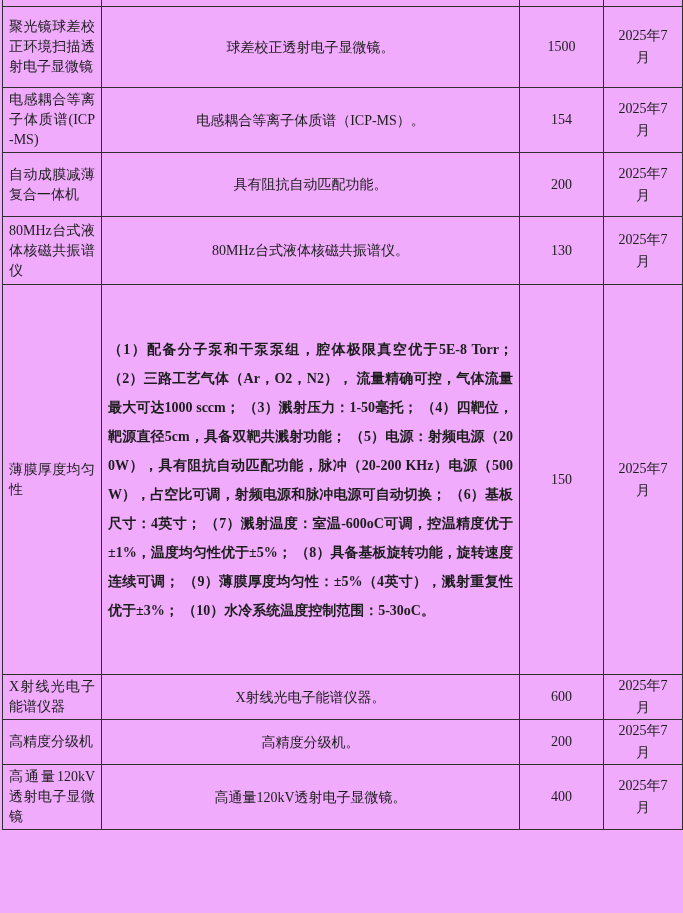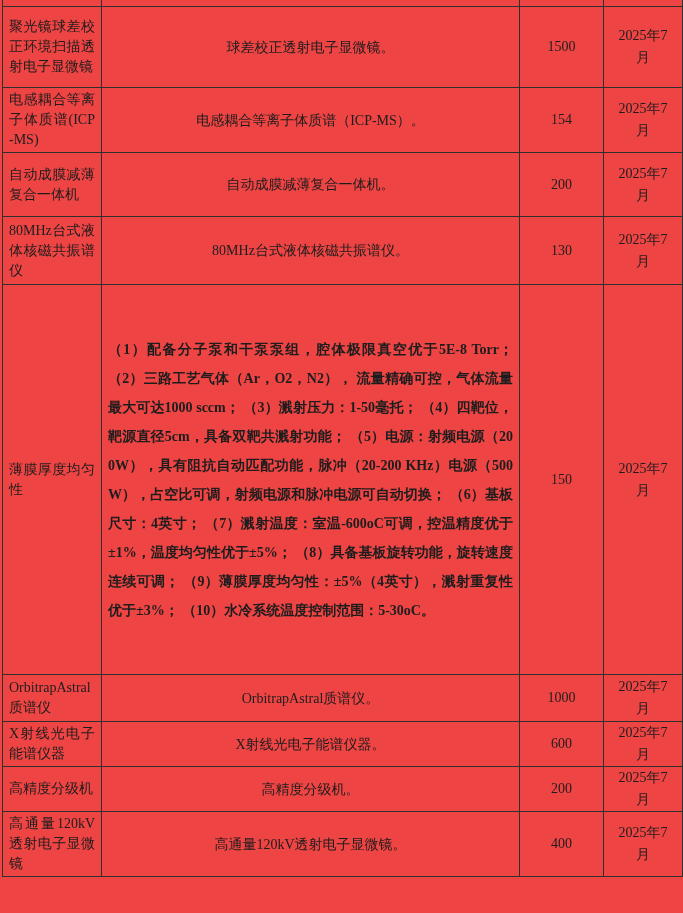--- a/index.html
+++ b/index.html
@@ -1,19 +1,19 @@
 <!DOCTYPE html>
 <html><head>
 <meta charset="utf-8">
 <style>
   html,body { margin:0; padding:0; background:#ffffff; }
   .page {
     position:relative;
     width:683px; height:913px;
-    background:#ef4444;
+    background:#f0abfc;
     overflow:hidden;
     font-family:"Liberation Serif","DejaVu Serif",serif;
     color:#1d1d1d;
   }
   table.doc-table {
     position:absolute; left:2px; top:0;
     border-collapse:collapse;
     table-layout:fixed;
     width:680px;
   }
@@ -81,45 +81,39 @@
 
     <tr style="height:65px">
       <td class="name-cell">电感耦合等离子体质谱(ICP-MS)</td>
       <td class="desc-cell">电感耦合等离子体质谱（ICP-MS）。</td>
       <td class="amount-cell">154</td>
       <td class="date-cell"><span class="date-wrap">2025年7月</span></td>
     </tr>
 
     <tr style="height:64px">
       <td class="name-cell">自动成膜减薄复合一体机</td>
-      <td class="desc-cell">自动成膜减薄复合一体机。</td>
+      <td class="desc-cell">具有阻抗自动匹配功能。</td>
       <td class="amount-cell">200</td>
       <td class="date-cell"><span class="date-wrap">2025年7月</span></td>
     </tr>
 
     <tr style="height:68px">
       <td class="name-cell">80MHz台式液体核磁共振谱仪</td>
       <td class="desc-cell">80MHz台式液体核磁共振谱仪。</td>
       <td class="amount-cell">130</td>
       <td class="date-cell"><span class="date-wrap">2025年7月</span></td>
     </tr>
 
     <tr style="height:390px">
       <td class="name-cell">薄膜厚度均匀性</td>
       <td class="desc-cell desc-long">（1）配备分子泵和干泵泵组，腔体极限真空优于5E-8 Torr； （2）三路工艺气体（Ar，O2，N2）， 流量精确可控，气体流量最大可达1000 sccm； （3）溅射压力：1-50毫托； （4）四靶位，靶源直径5cm，具备双靶共溅射功能； （5）电源：射频电源（200W），具有阻抗自动匹配功能，脉冲（20-200 KHz）电源（500W），占空比可调，射频电源和脉冲电源可自动切换； （6）基板尺寸：4英寸； （7）溅射温度：室温-600oC可调，控温精度优于±1%，温度均匀性优于±5%； （8）具备基板旋转功能，旋转速度连续可调； （9）薄膜厚度均匀性：±5%（4英寸），溅射重复性优于±3%； （10）水冷系统温度控制范围：5-30oC。</td>
       <td class="amount-cell">150</td>
       <td class="date-cell"><span class="date-wrap">2025年7月</span></td>
     </tr>
 
-    <tr style="height:47px">
-      <td class="name-cell">OrbitrapAstral质谱仪</td>
-      <td class="desc-cell">OrbitrapAstral质谱仪。</td>
-      <td class="amount-cell">1000</td>
-      <td class="date-cell"><span class="date-wrap">2025年7月</span></td>
-    </tr>
 
     <tr style="height:40px">
       <td class="name-cell">X射线光电子能谱仪器</td>
       <td class="desc-cell">X射线光电子能谱仪器。</td>
       <td class="amount-cell">600</td>
       <td class="date-cell"><span class="date-wrap">2025年7月</span></td>
     </tr>
 
     <tr style="height:43px">
       <td class="name-cell">高精度分级机</td>

